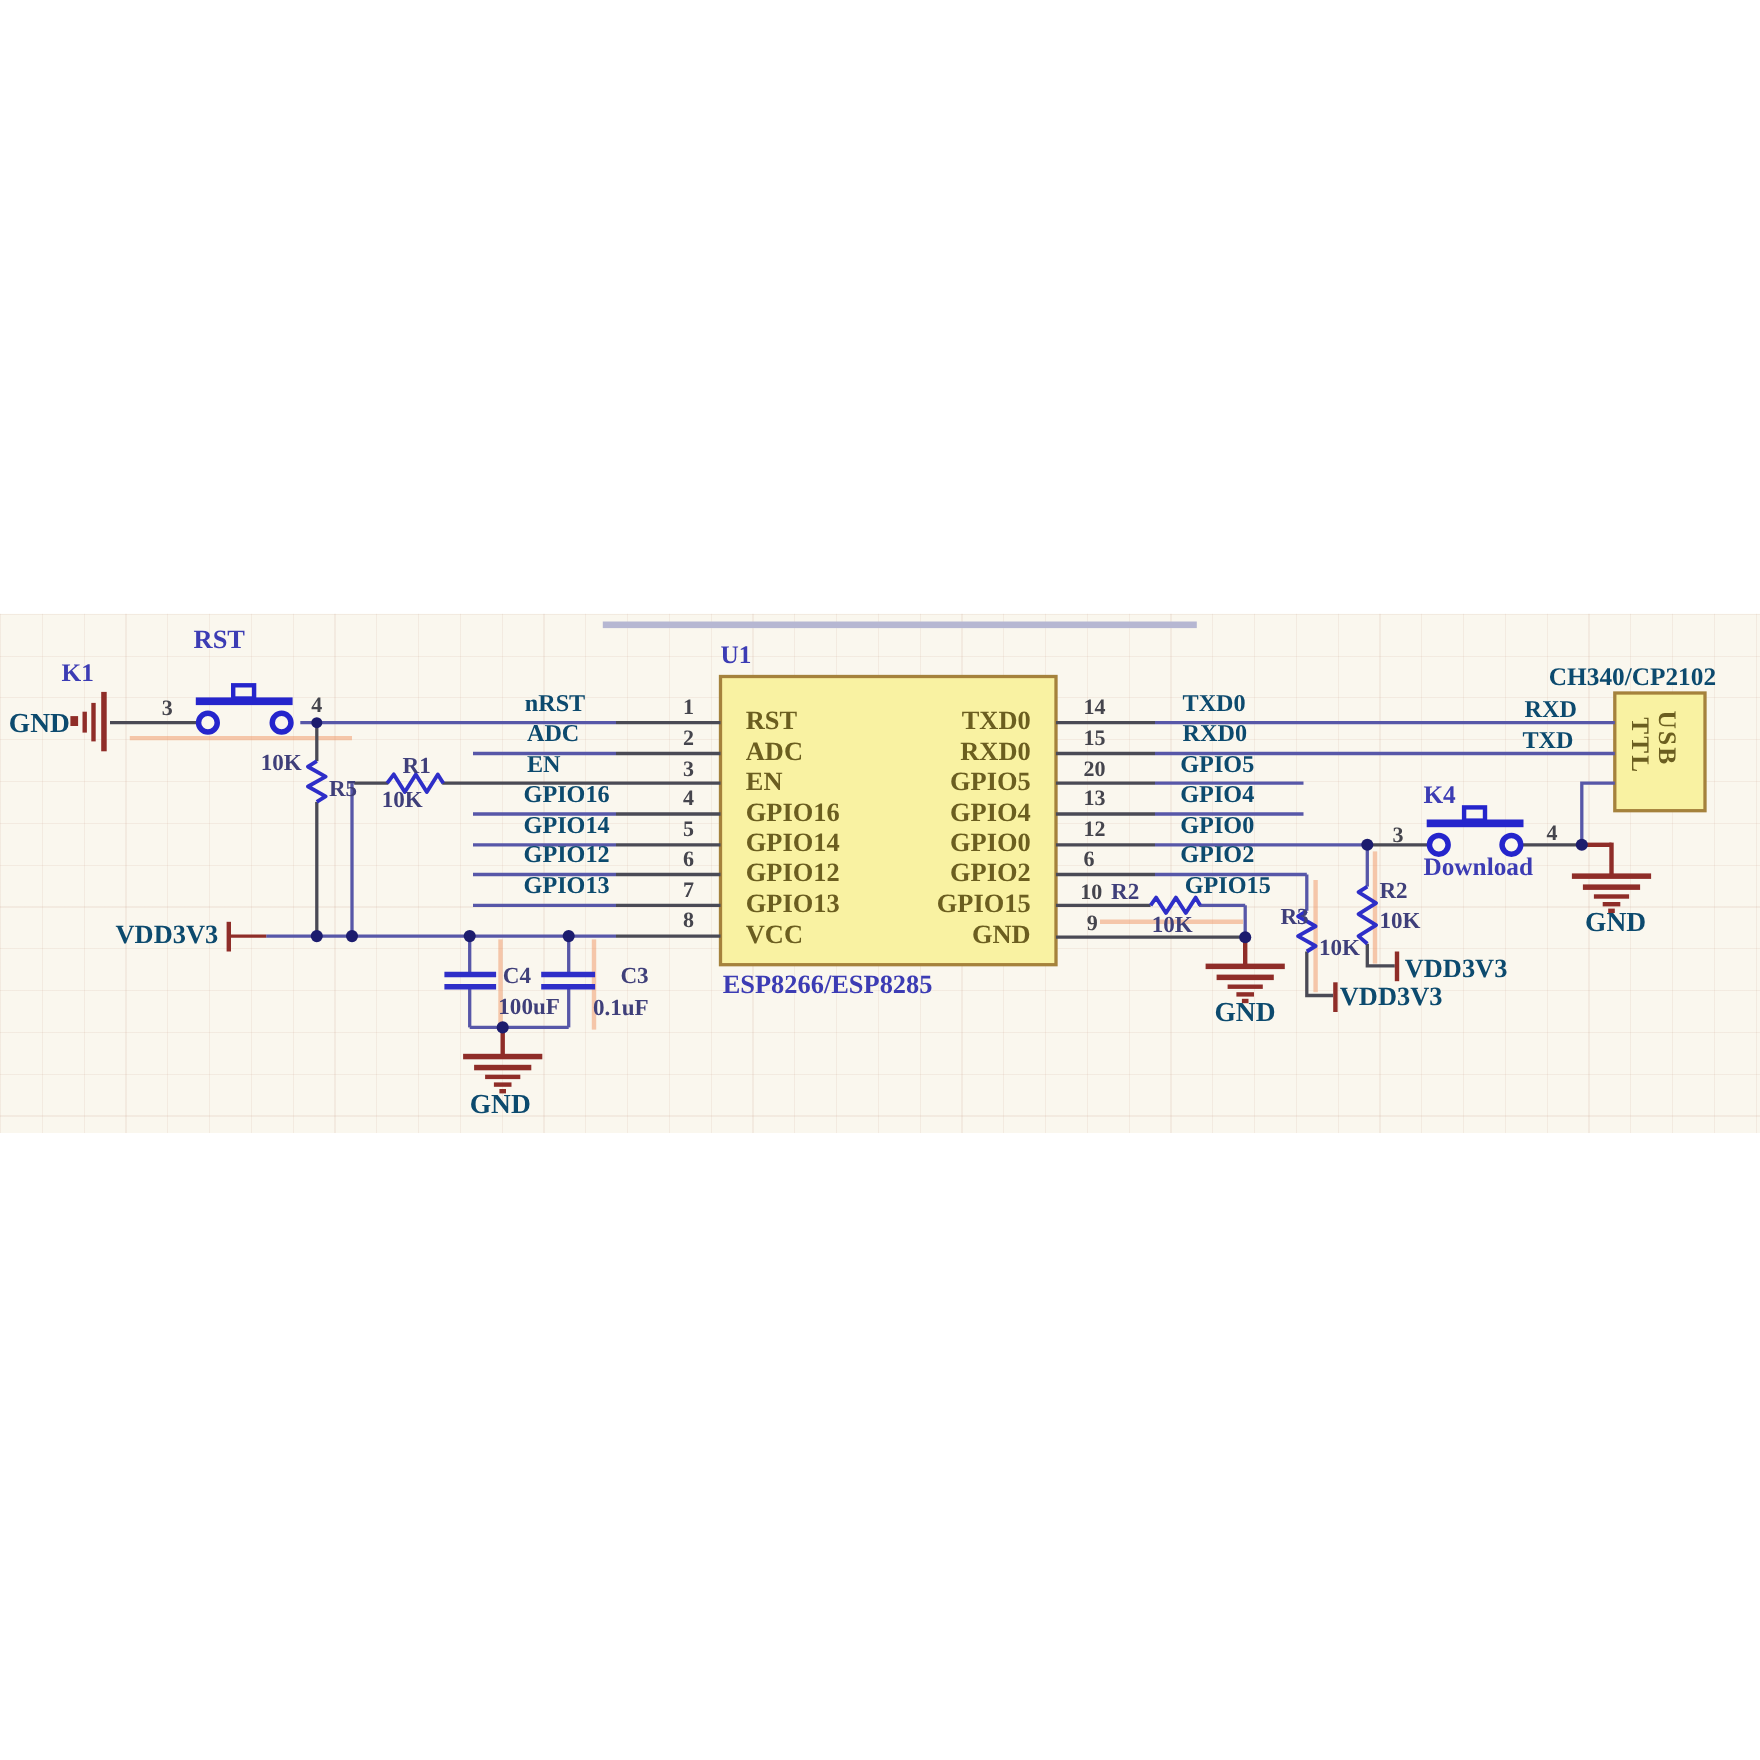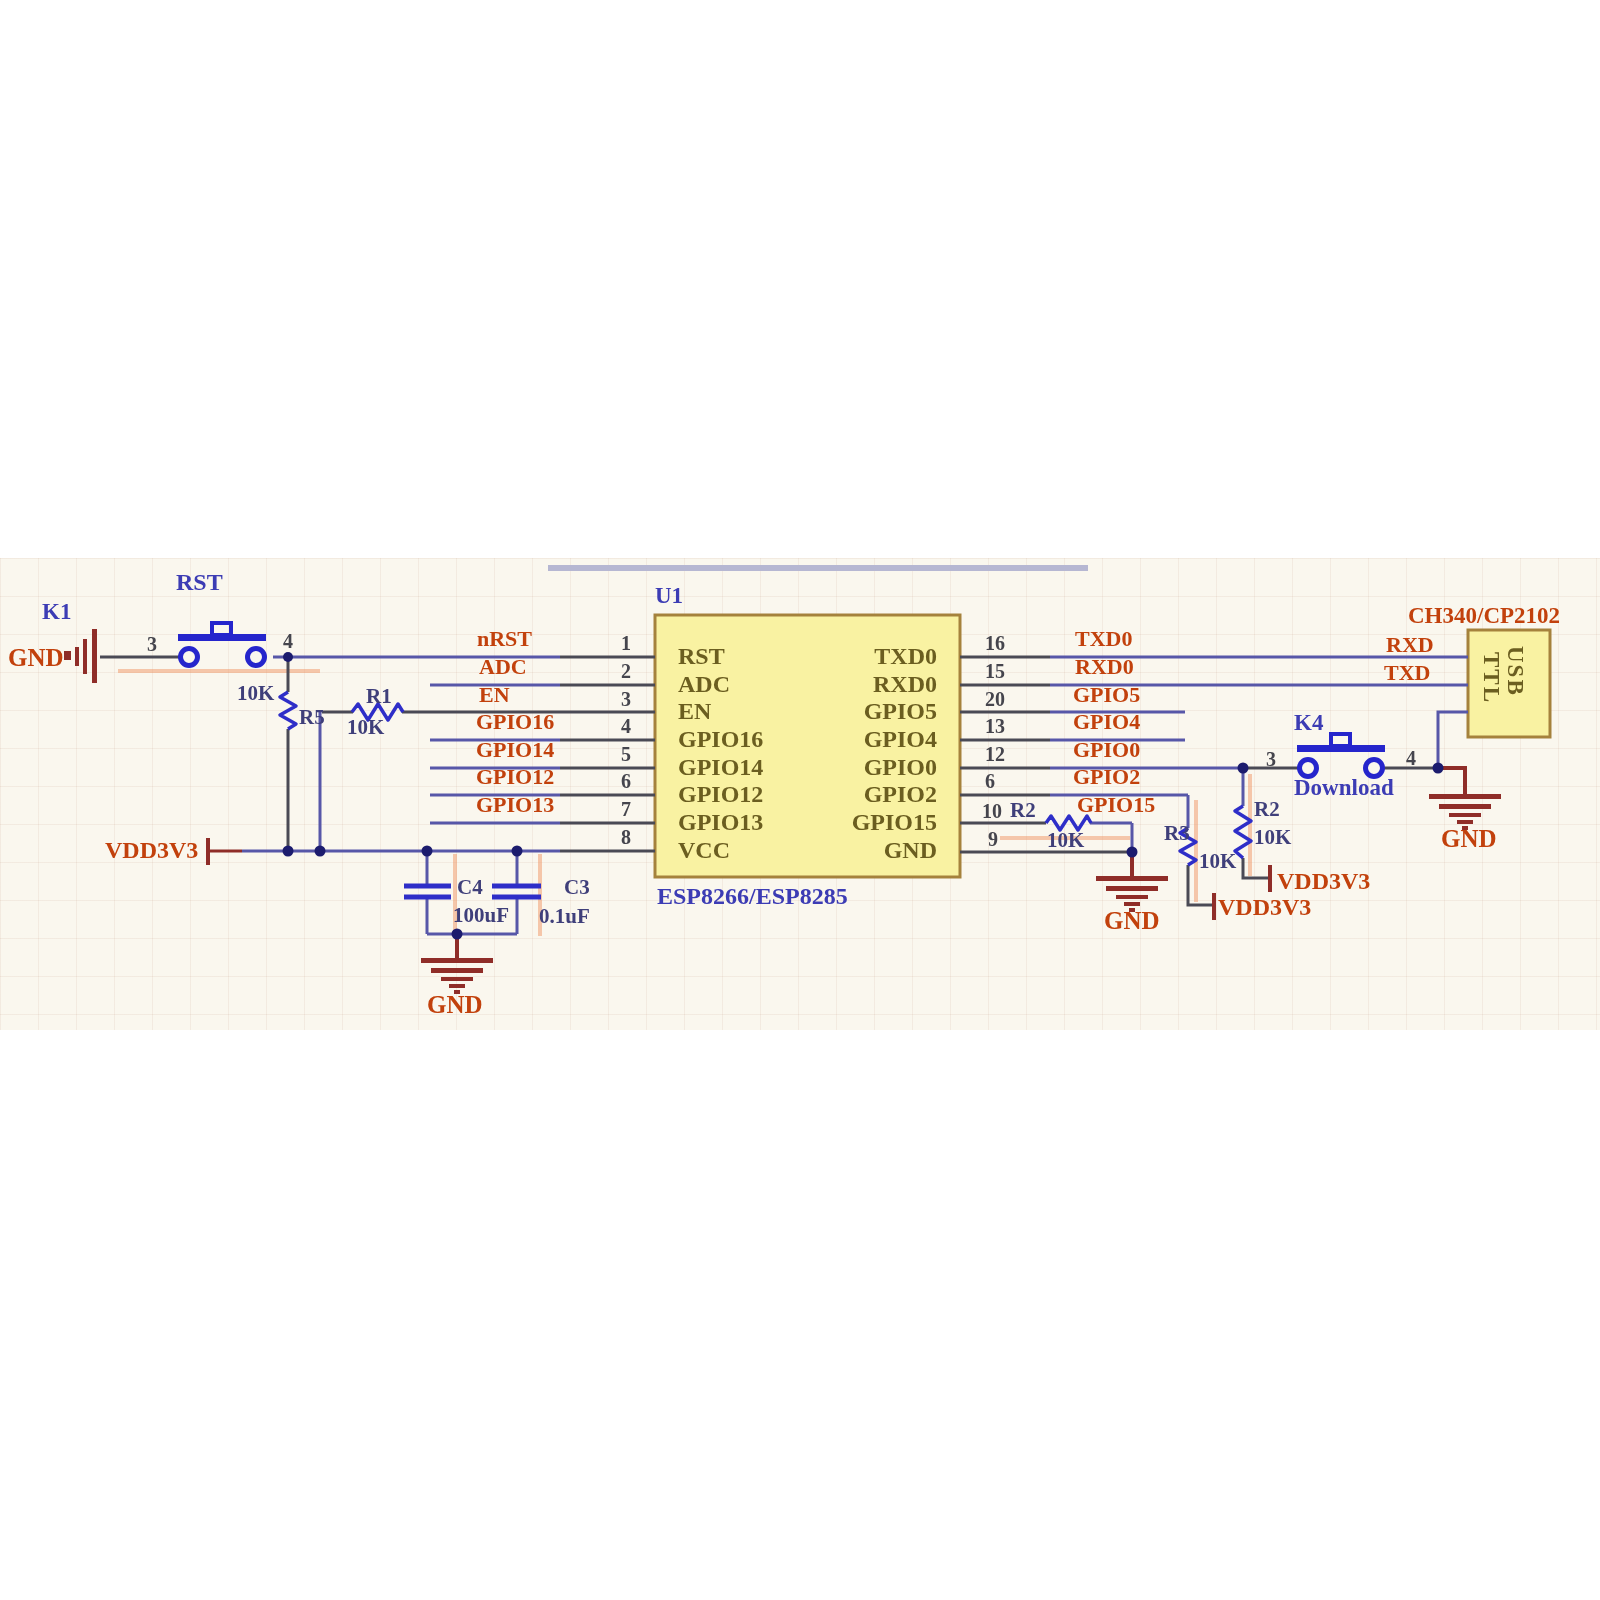--- a/index.html
+++ b/index.html
@@ -6,21 +6,21 @@
   .page{position:relative;width:1600px;height:1600px;background:#ffffff;overflow:hidden;
         font-family:"Liberation Serif","DejaVu Serif",serif;}
   .canvas{position:absolute;left:0;top:558px;width:1600px;height:472px;background:#faf7ee;
     background-image:
       repeating-linear-gradient(to right, rgba(195,150,130,0.13) 0 1px, transparent 1px 38px),
       repeating-linear-gradient(to bottom, rgba(195,150,130,0.13) 0 1px, transparent 1px 38px);}
   .strip{position:absolute;left:548px;top:565px;width:540px;height:6px;background:#b6b7d2;}
   svg.wires{position:absolute;left:0;top:0;width:1600px;height:1600px;pointer-events:none;}
   #labels-layer{position:absolute;left:0;top:0;width:1600px;height:1600px;}
   .t{position:absolute;font-weight:bold;font-size:22px;line-height:1;white-space:nowrap;}
-  .net{color:#c2410c;}
+  .net{color:#0c4a6e;}
   .des{color:#3c3cb4;}
   .pin{color:#6b5e20;font-size:24px;}
   .num{color:#45454d;font-size:20px;}
   .val{color:#3f3f7a;font-size:21px;}
   .ar{transform:translateX(-100%);}
   .vtx{writing-mode:vertical-rl;color:#6b5e20;font-size:23px;letter-spacing:2px;}
 </style>
 </head>
 <body>
 
@@ -181,21 +181,21 @@
       <circle cx="427" cy="851" r="5.5"></circle>
       <circle cx="517" cy="851" r="5.5"></circle>
       <circle cx="457" cy="934" r="5.5"></circle>
       <circle cx="1132" cy="852" r="5.5"></circle>
       <circle cx="1243" cy="768" r="5.5"></circle>
       <circle cx="1438" cy="768" r="5.5"></circle>
     </g>
   </svg>
 
   <div id="labels-layer">
-      <span class="t des" style="left: 42px; top: 600px; font-size: 23px;">K1</span>
+      <span class="t des" style="left: 56px; top: 600px; font-size: 23px;">K1</span>
       <span class="t net" style="left: 8px; top: 645px; font-size: 25px;">GND</span>
       <span class="t des" style="left: 176px; top: 570px; font-size: 24px;">RST</span>
       <span class="t num" style="left: 147px; top: 634px;">3</span>
       <span class="t num" style="left: 283px; top: 631px;">4</span>
       <span class="t val" style="left: 237px; top: 683px;">10K</span>
       <span class="t val" style="left: 299px; top: 680px; margin-top: 27px;">R5</span>
       <span class="t val" style="left: 366px; top: 686px;">R1</span>
       <span class="t val" style="left: 347px; top: 717px;">10K</span>
       <span class="t net" style="left: 105px; top: 838px; font-size: 24px;">VDD3V3</span>
       <span class="t des" style="left: 655px; top: 584px; font-size: 23px;">U1</span>
@@ -224,21 +224,21 @@
       <span class="t pin" style="left: 678px; top: 810px;">GPIO13</span>
       <span class="t pin" style="left: 678px; top: 838px;">VCC</span>
       <span class="t pin ar" style="left: 937px; top: 644px;">TXD0</span>
       <span class="t pin ar" style="left: 937px; top: 672px;">RXD0</span>
       <span class="t pin ar" style="left: 937px; top: 699px;">GPIO5</span>
       <span class="t pin ar" style="left: 937px; top: 727px;">GPIO4</span>
       <span class="t pin ar" style="left: 937px; top: 755px;">GPIO0</span>
       <span class="t pin ar" style="left: 937px; top: 782px;">GPIO2</span>
       <span class="t pin ar" style="left: 937px; top: 810px;">GPIO15</span>
       <span class="t pin ar" style="left: 937px; top: 838px;">GND</span>
-      <span class="t num" style="left: 985px; top: 633px;">16</span>
+      <span class="t num" style="left: 985px; top: 633px;">14</span>
       <span class="t num" style="left: 985px; top: 661px;">15</span>
       <span class="t num" style="left: 985px; top: 689px;">20</span>
       <span class="t num" style="left: 985px; top: 716px;">13</span>
       <span class="t num" style="left: 985px; top: 744px;">12</span>
       <span class="t num" style="left: 985px; top: 771px;">6</span>
       <span class="t num" style="left: 982px; top: 801px; text-align: right;">10</span>
       <span class="t num" style="left: 988px; top: 829px;">9</span>
       <span class="t val" style="left: 1010px; top: 800px;">R2</span>
       <span class="t val" style="left: 1047px; top: 830px;">10K</span>
       <span class="t net" style="left: 1075px; top: 628px;">TXD0</span>

